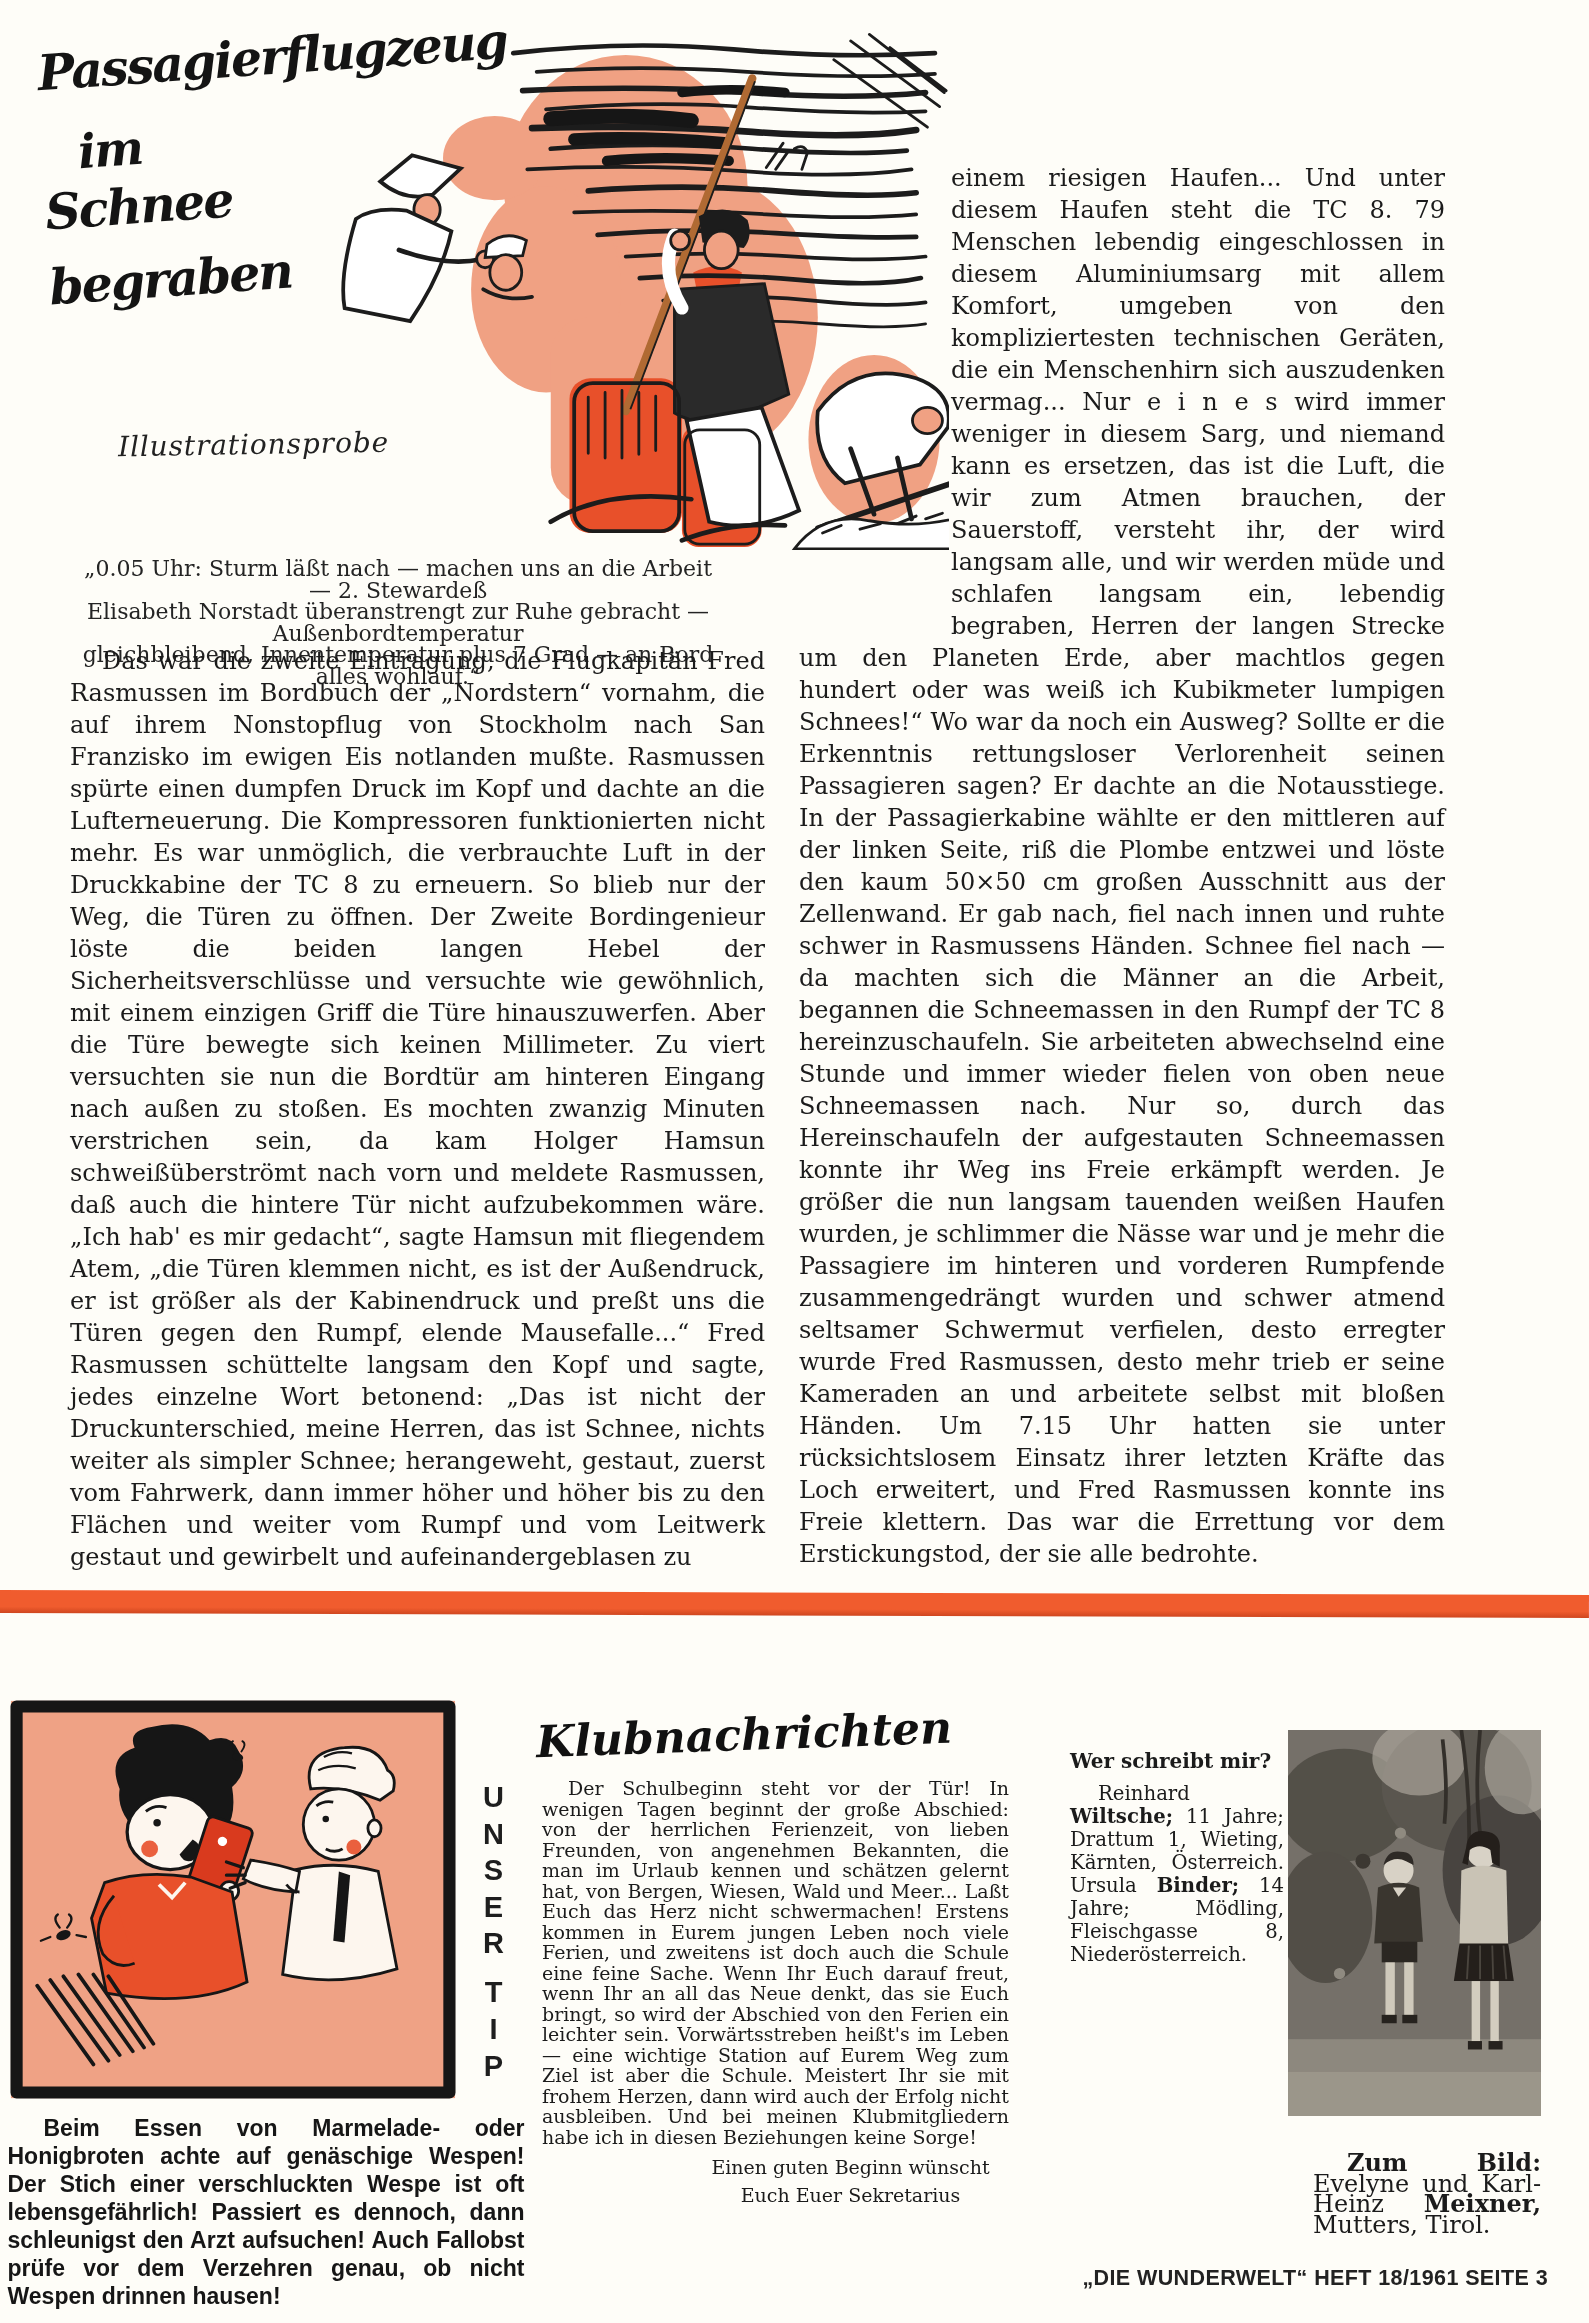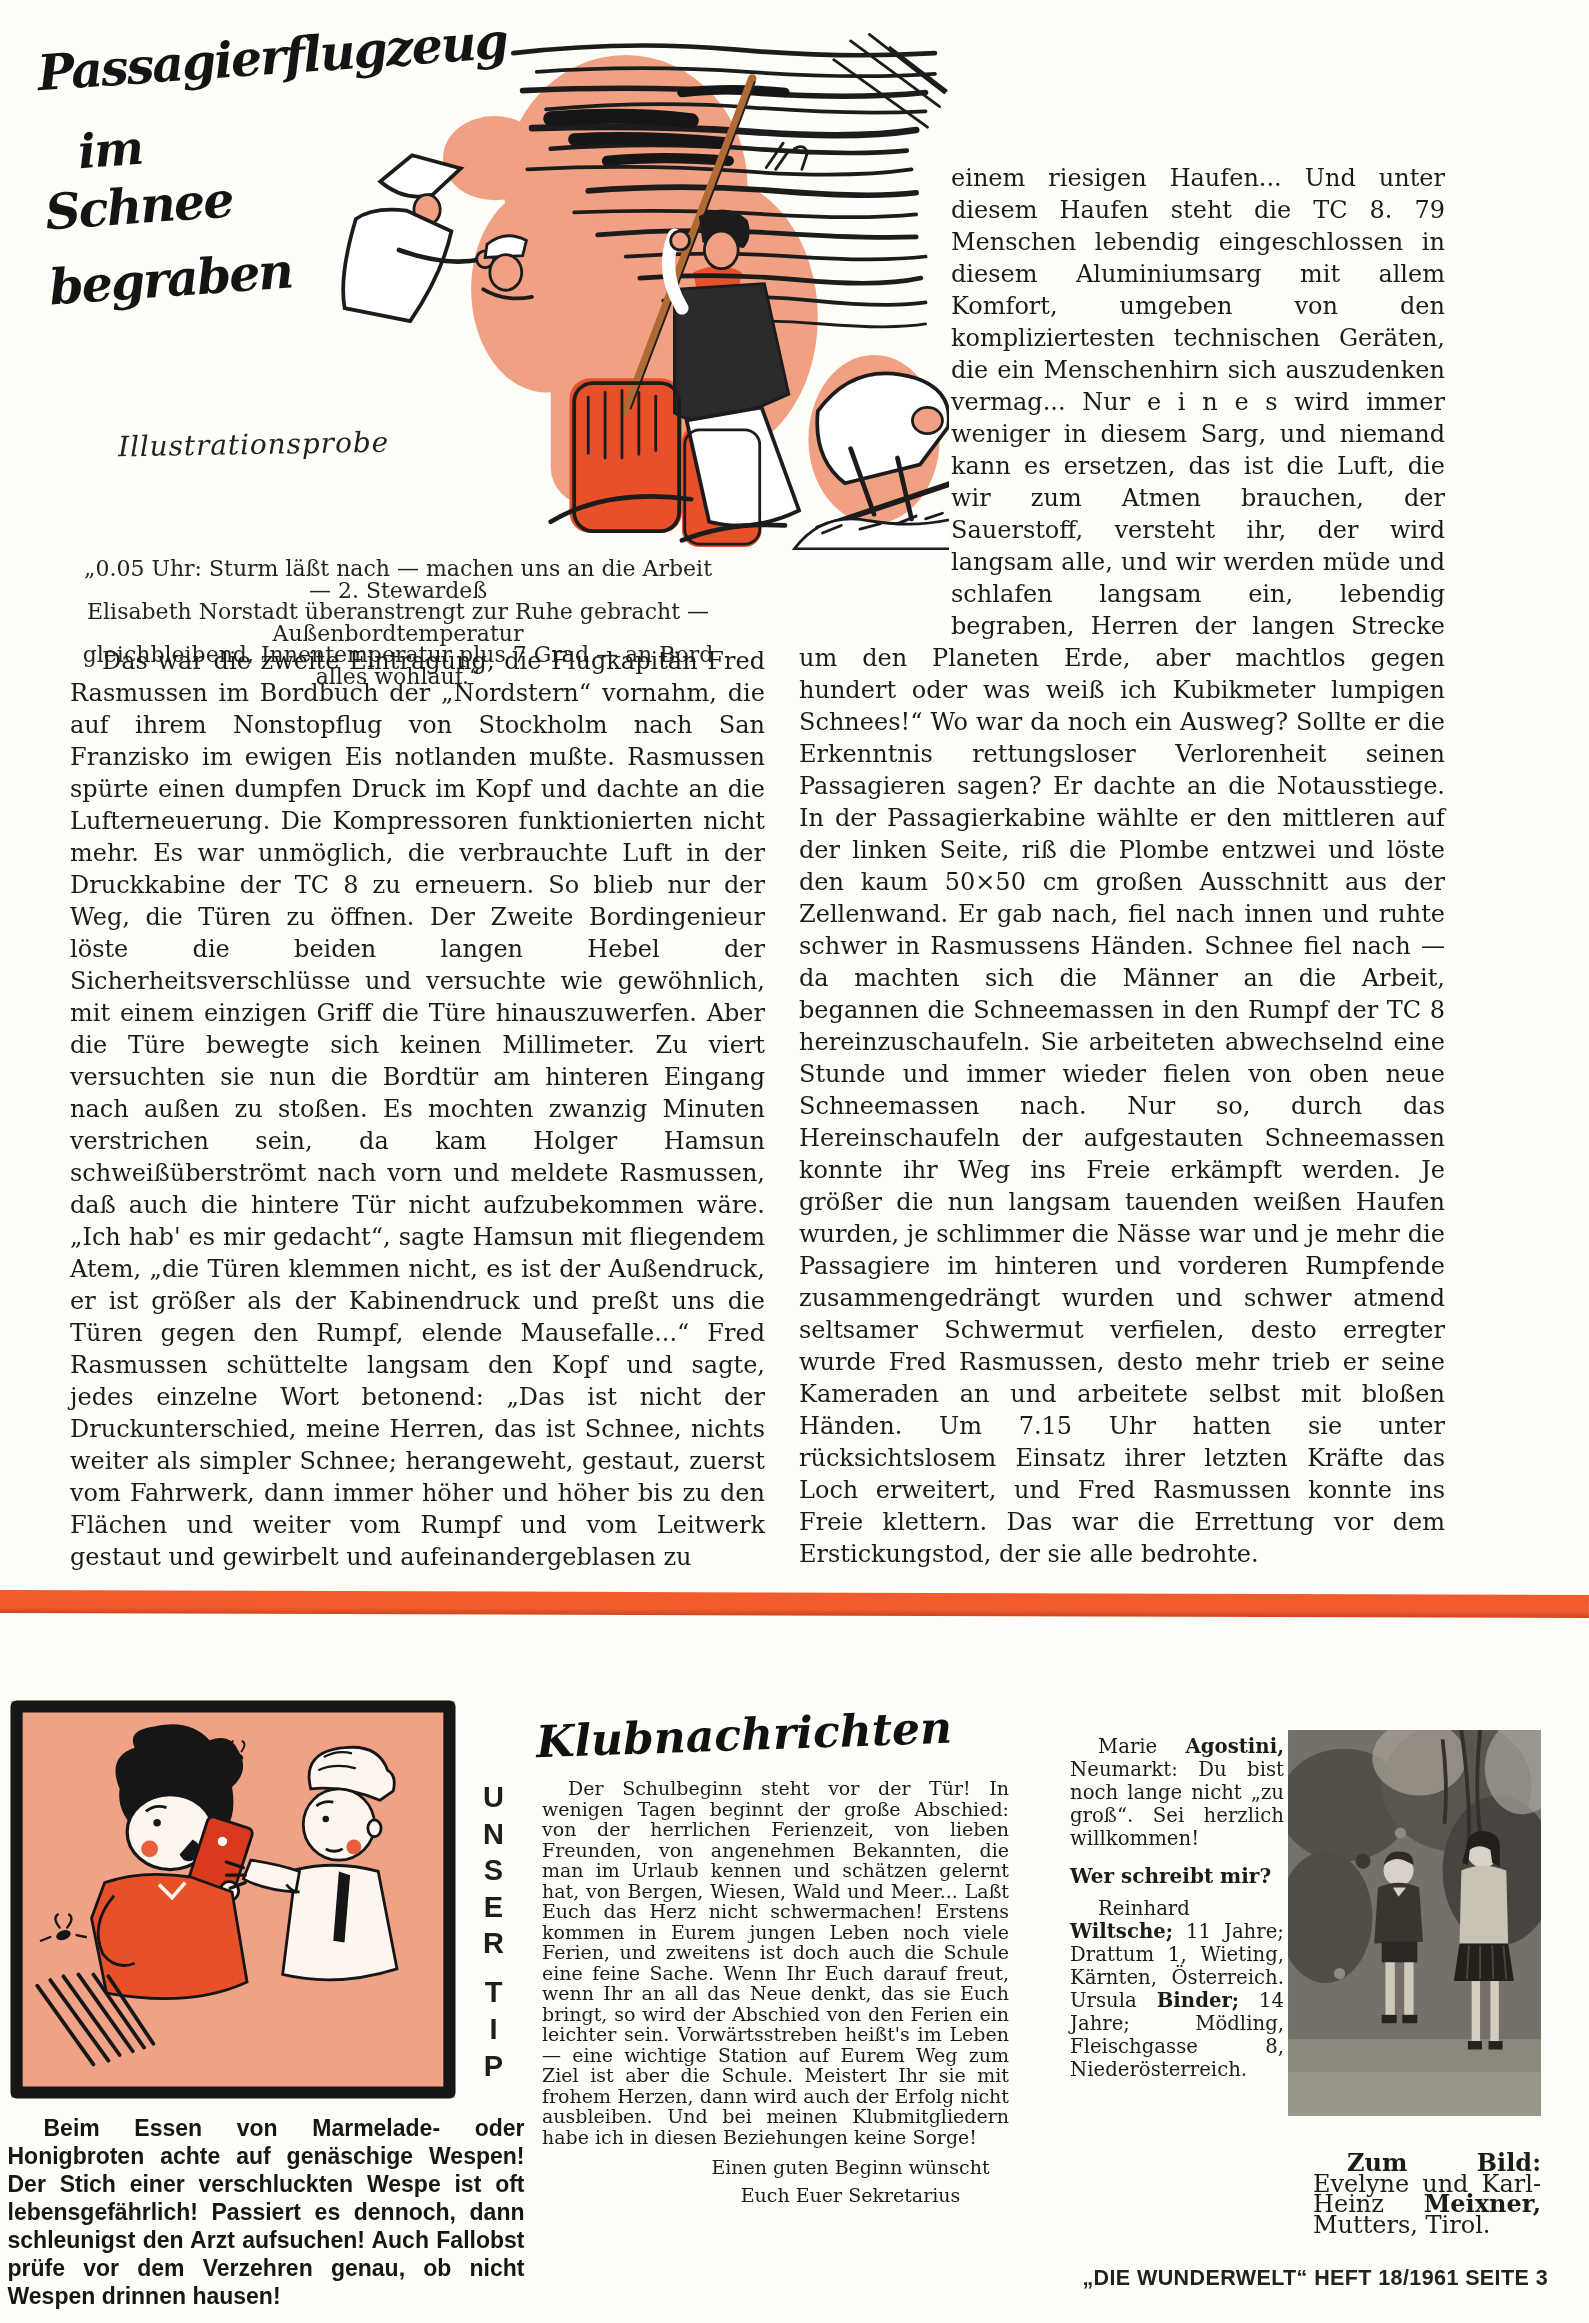--- a/index.html
+++ b/index.html
@@ -246,21 +246,20 @@
   <div class="abs tip-caption">Beim Essen von Marmelade- oder Honigbroten achte auf genäschige Wespen! Der Stich einer verschluckten Wespe ist oft lebensgefährlich! Passiert es dennoch, dann schleunigst den Arzt aufsuchen! Auch Fallobst prüfe vor dem Verzehren genau, ob nicht Wespen drinnen hausen!</div>
 
   <div class="abs klub-heading">Klubnachrichten</div>
   <div class="abs klub-body">
     <p>Der Schulbeginn steht vor der Tür! In wenigen Tagen beginnt der große Abschied: von der herrlichen Ferienzeit, von lieben Freunden, von angenehmen Bekannten, die man im Urlaub kennen und schätzen gelernt hat, von Bergen, Wiesen, Wald und Meer... Laßt Euch das Herz nicht schwermachen! Erstens kommen in Eurem jungen Leben noch viele Ferien, und zweitens ist doch auch die Schule eine feine Sache. Wenn Ihr Euch darauf freut, wenn Ihr an all das Neue denkt, das sie Euch bringt, so wird der Abschied von den Ferien ein leichter sein. Vorwärtsstreben heißt's im Leben — eine wichtige Station auf Eurem Weg zum Ziel ist aber die Schule. Meistert Ihr sie mit frohem Herzen, dann wird auch der Erfolg nicht ausbleiben. Und bei meinen Klubmitgliedern habe ich in diesen Beziehungen keine Sorge!</p>
   </div>
   <div class="abs signoff1">Einen guten Beginn wünscht</div>
   <div class="abs signoff2">Euch Euer Sekretarius</div>
 
   <div class="abs letters">
-    <p><span>Marie </span><b>Agostini,</b><span> Neumarkt: Du bist noch lange nicht „zu groß“. Sei herzlich willkommen!</span></p>
     <div class="l-head">Wer schreibt mir?</div>
     <p><span>Reinhard </span><b>Wiltsche;</b><span> 11 Jahre; Drattum 1, Wieting, Kärnten, Österreich. Ursula </span><b>Binder;</b><span> 14 Jahre; Mödling, Fleischgasse 8, Niederösterreich.</span></p>
   </div>
 
   <div class="abs photo">
     <svg width="253" height="386" viewBox="0 0 270 412">
       <rect x="0" y="0" width="270" height="412" fill="#757069"></rect>
       <g>
         <ellipse cx="60" cy="80" rx="70" ry="60" fill="#4e4a43" opacity="0.85"></ellipse>
         <ellipse cx="180" cy="60" rx="80" ry="70" fill="#5a564f"></ellipse>

